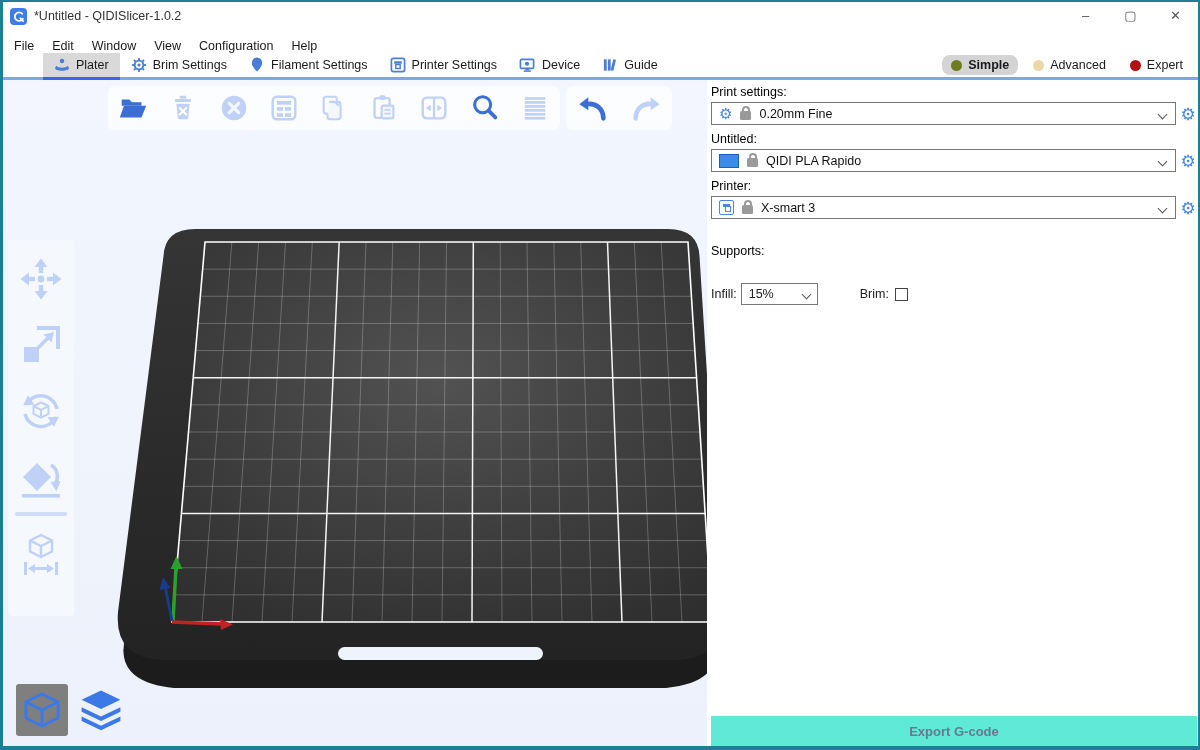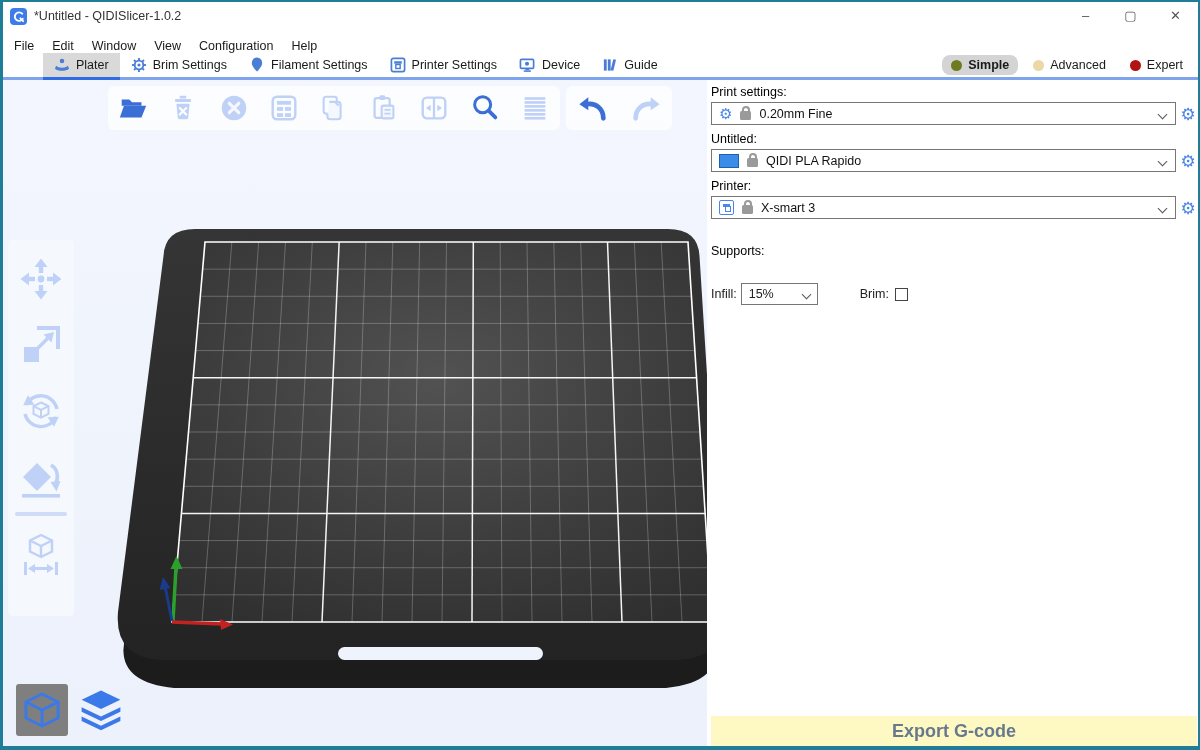--- a/index.html
+++ b/index.html
@@ -66,21 +66,21 @@
   .combo-sq::before{content:"";position:absolute;left:3px;top:3px;right:3px;height:3px;background:#4a86e8;}
   .combo-sq::after{content:"";position:absolute;left:5px;bottom:2px;width:4px;height:4px;border:1.2px solid #4a86e8;}
   .supports-row{display:flex;align-items:center;margin:25px 0 0;}
   .supports-row .row-label{width:58px;margin:0;flex:0 0 auto;}
   .supports-row .combo{flex:1;padding-left:14px;}
   .infill-row{display:flex;align-items:center;margin-top:24px;font-size:12.5px;}
   .infill-combo{width:77px;height:22px;border:1px solid #767676;display:flex;align-items:center;padding:0 20px 0 7px;position:relative;margin-left:4px;}
   .infill-combo .chev{position:absolute;right:7px;top:7px;}
   .brim-label{margin-left:42px;}
   .checkbox{width:13px;height:13px;border:1px solid #444;background:#fff;margin-left:6px;}
-  .export-btn{position:absolute;left:4px;right:1px;bottom:0;height:30px;background:#fef9c3;color:#68798e;font-weight:bold;font-size:18px;display:flex;align-items:center;justify-content:center;}
+  .export-btn{position:absolute;left:4px;right:1px;bottom:0;height:30px;background:#5eead4;color:#68798e;font-weight:bold;font-size:13px;display:flex;align-items:center;justify-content:center;}
 </style>
 </head>
 <body>
 
 <div class="win">
 
   <div class="titlebar">
     <div class="appicon">
       <svg width="13" height="13" viewBox="0 0 14 14">
         <path d="M11 4 A 4.6 4.6 0 1 0 11.6 9.5" stroke="#fff" stroke-width="2" fill="none" stroke-linecap="round"></path>

